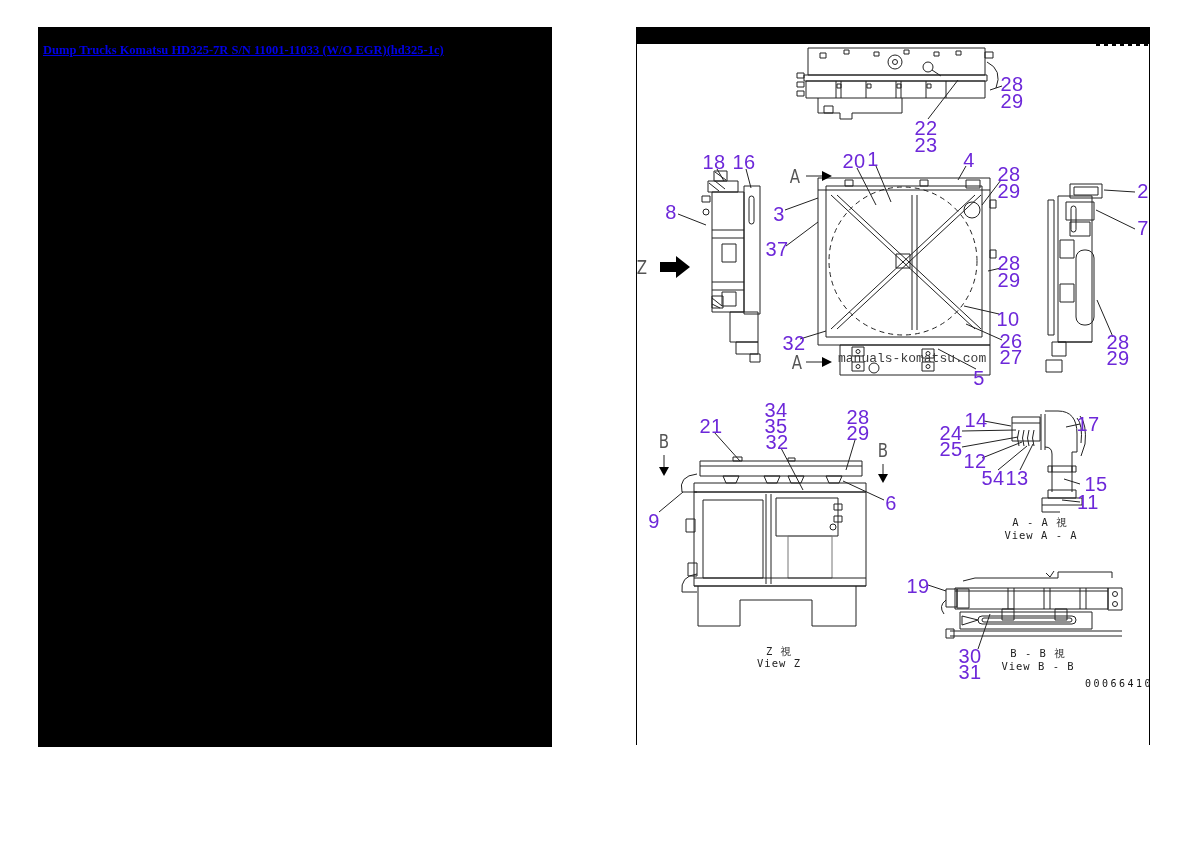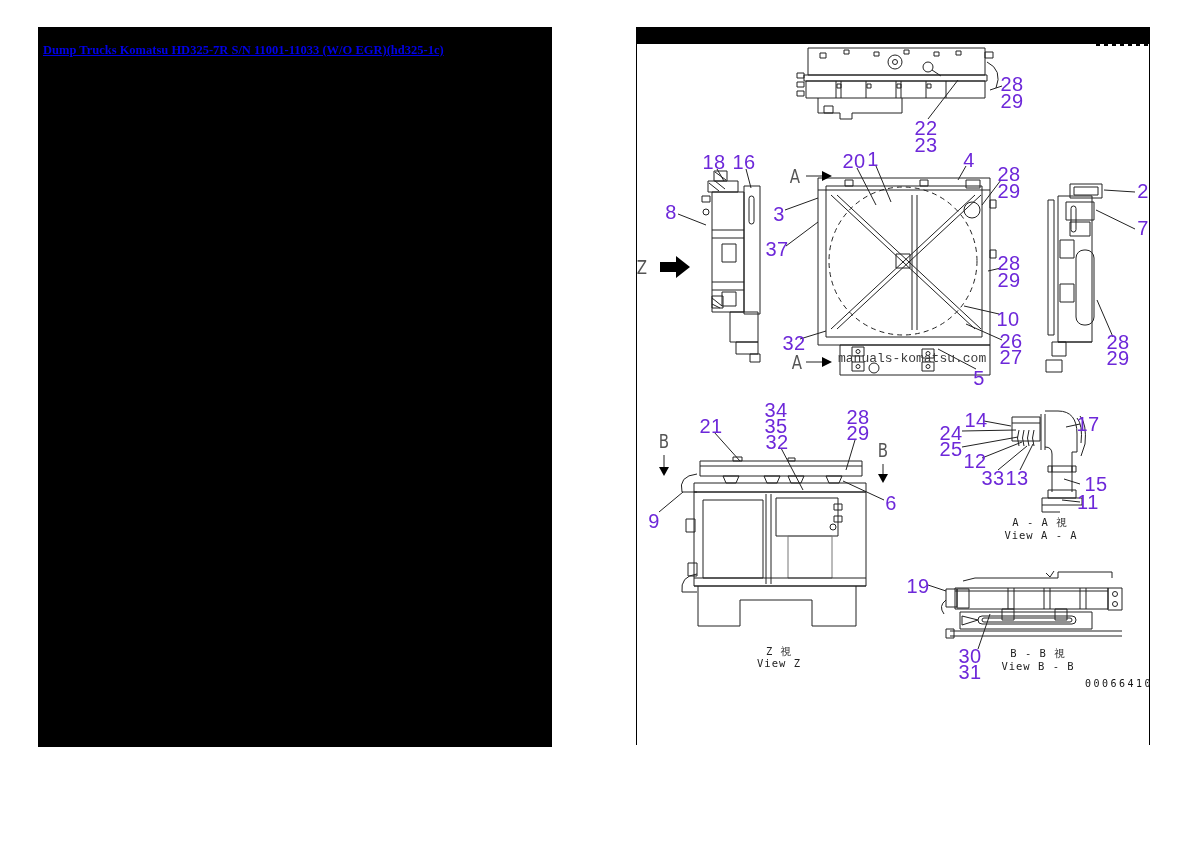--- a/index.html
+++ b/index.html
@@ -314,21 +314,21 @@
 <div class="co" style="left:776px;top:426px">35</div>
 <div class="co" style="left:777px;top:442px">32</div>
 <div class="co" style="left:858px;top:417px">28</div>
 <div class="co" style="left:858px;top:433px">29</div>
 <div class="co" style="left:891px;top:503px">6</div>
 <div class="co" style="left:654px;top:521px">9</div>
 <div class="co" style="left:976px;top:420px">14</div>
 <div class="co" style="left:951px;top:433px">24</div>
 <div class="co" style="left:951px;top:449px">25</div>
 <div class="co" style="left:975px;top:461px">12</div>
-<div class="co" style="left:993px;top:478px">33</div>
+<div class="co" style="left:993px;top:478px">54</div>
 <div class="co" style="left:1017px;top:478px">13</div>
 <div class="co" style="left:1088px;top:424px">17</div>
 <div class="co" style="left:1096px;top:484px">15</div>
 <div class="co" style="left:1088px;top:502px">11</div>
 <div class="co" style="left:918px;top:586px">19</div>
 <div class="co" style="left:970px;top:656px">30</div>
 <div class="co" style="left:970px;top:672px">31</div>
 
 <div class="mk" style="left:795px;top:176px">A</div>
 <div class="mk" style="left:797px;top:362px">A</div>

